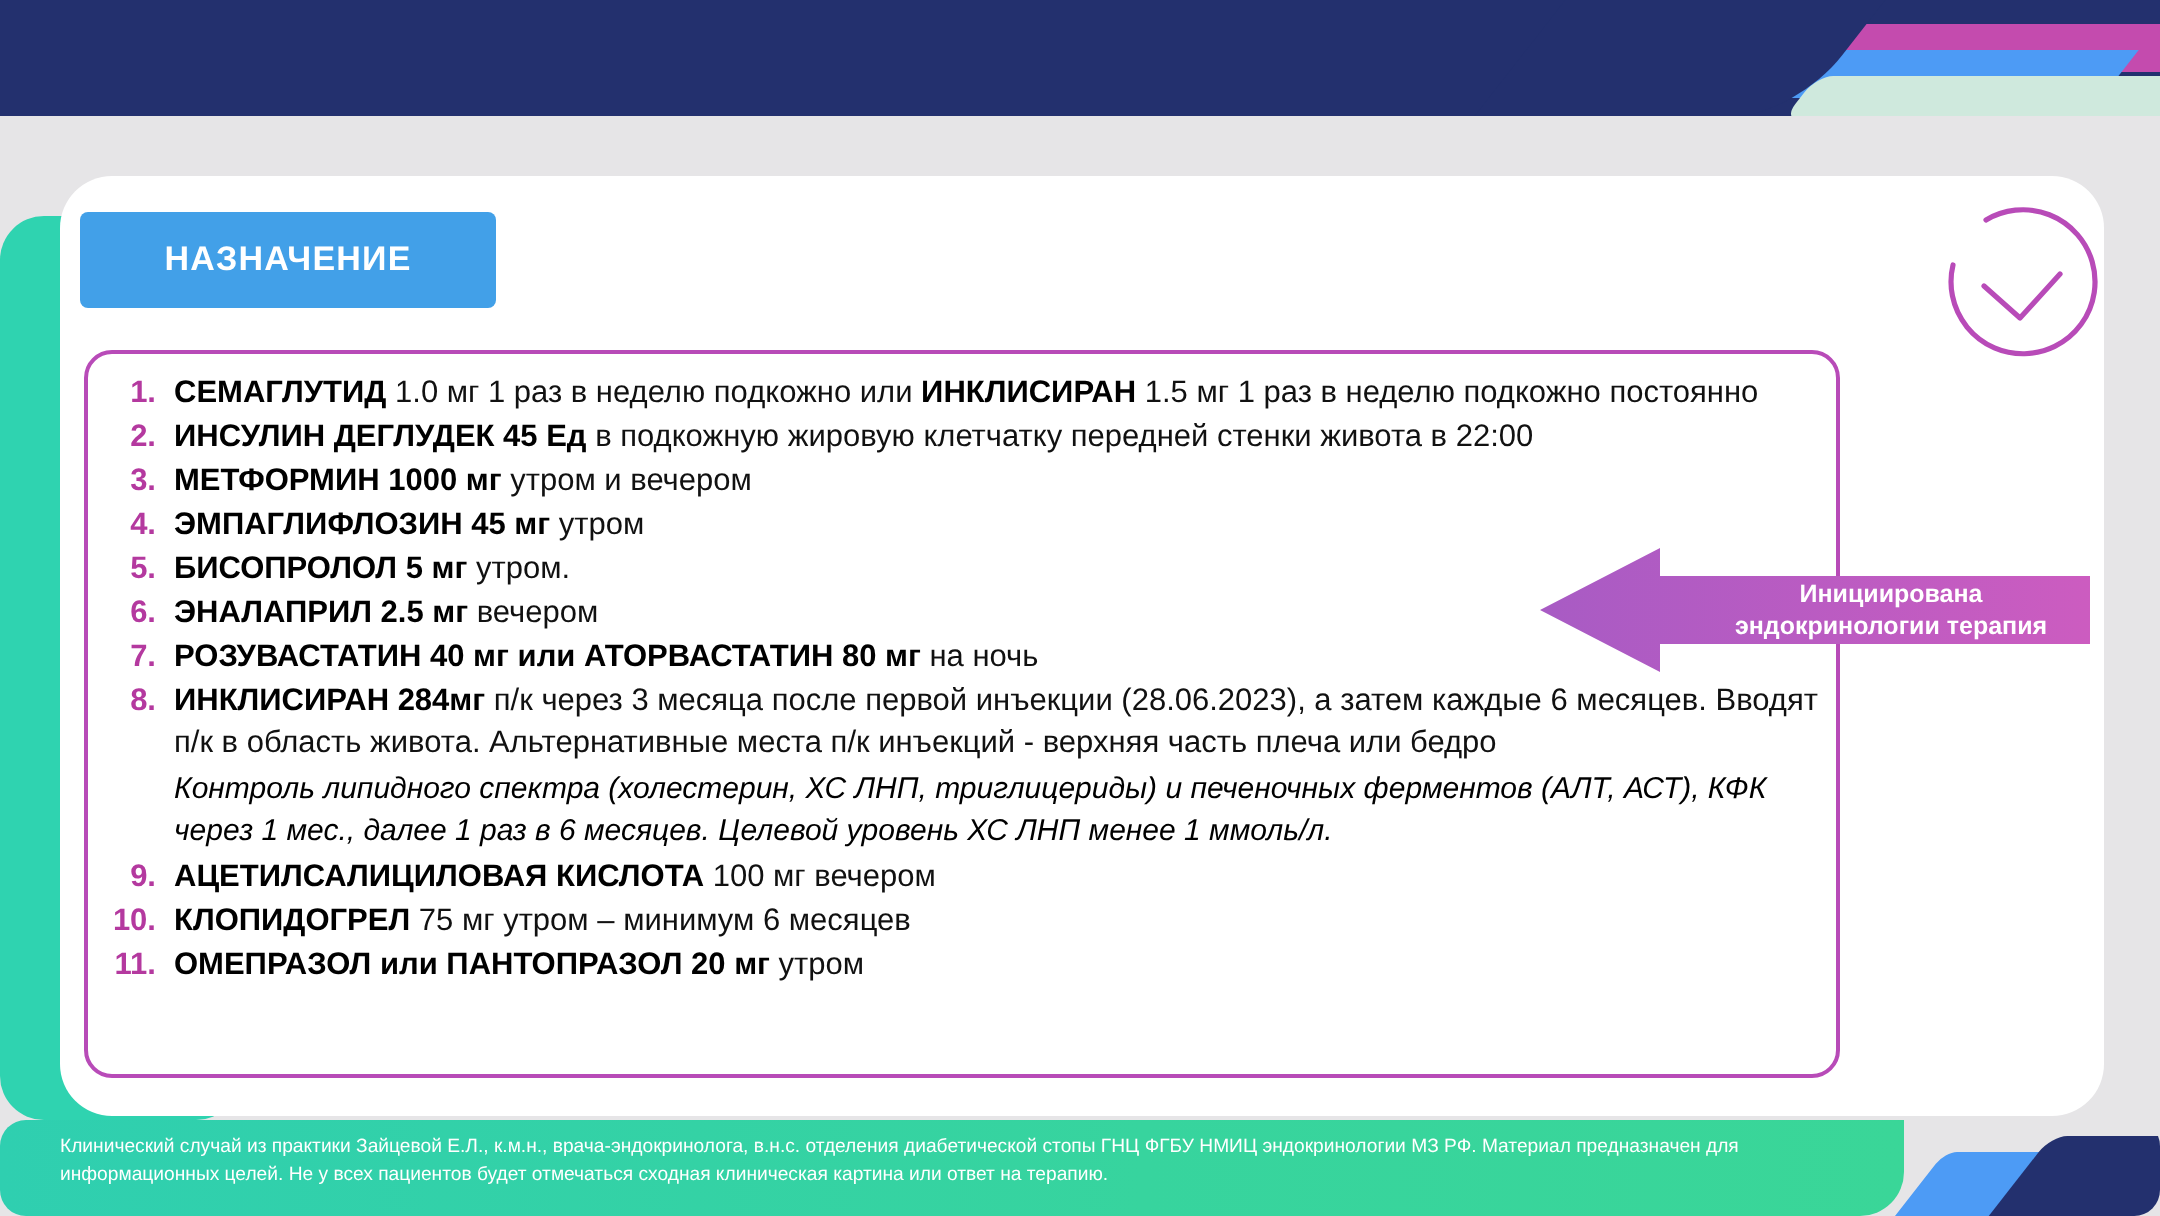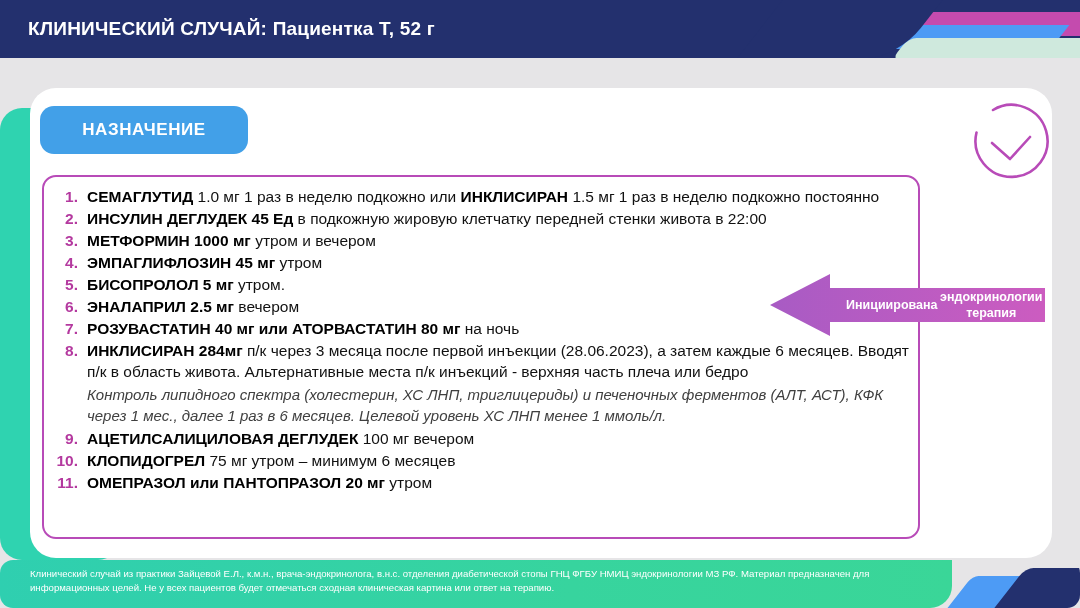--- a/index.html
+++ b/index.html
@@ -54,21 +54,21 @@
   
   .card{
     position:absolute;left:30px;top:88px;width:1022px;height:470px;
     background:#ffffff;border-radius:26px;
   }
 
   
   .badge{
     position:absolute;left:40px;top:106px;
     width:208px;height:48px;
-    background:#42a0e8;border-radius:14px;
+    background:#42a0e8;border-radius:4px;
     display:flex;align-items:center;justify-content:center;
   }
   .badge-text{
     color:#ffffff;font-size:17px;font-weight:bold;letter-spacing:.6px;
   }
 
   
   .check-icon{position:absolute;left:967px;top:101px;width:86px;height:86px;}
 
   
@@ -87,29 +87,29 @@
     margin-bottom:1px;
   }
   .li-num{
     color:#b4399f;font-weight:bold;font-size:15.5px;
     width:34px;min-width:34px;text-align:right;
     padding-right:9px;box-sizing:content-box;
   }
   .li-body{flex:1;}
   .li b{font-weight:bold;color:#000;}
   .note{
-    font-style:italic;font-size:15px;line-height:21px;color:#404040;
+    font-style:italic;font-size:15px;line-height:21px;color:#000000;
     margin:2px 0 2px 43px;width:836px;
   }
 
   
   .arrow-wrap{position:absolute;left:770px;top:274px;width:275px;height:62px;}
   .arrow-text{
     position:absolute;left:76px;top:0;width:199px;height:62px;
-    display:flex;align-items:center;justify-content:center;
+    display:flex;flex-direction:column;align-items:center;justify-content:center;
     color:#ffffff;font-size:12.5px;font-weight:bold;line-height:16px;
     text-align:center;
   }
 
   
   .footer{
     position:absolute;left:0;top:560px;width:1080px;height:48px;
     overflow:hidden;
     border-radius:13px;
   }
@@ -134,21 +134,20 @@
 </head>
 <body>
 
 <div class="slide">
 
   <div class="header">
     <div class="hband hband-magenta"></div>
     <div class="hband hband-blue"></div>
     <div class="hband hband-mint"></div>
     <div class="header-navy-cap"></div>
-    <div class="header-title">КЛИНИЧЕСКИЙ СЛУЧАЙ: Пациентка Т, 52 г</div>
   </div>
 
   <div class="teal-accent"></div>
   <div class="card"></div>
 
   <div class="badge">
     <span class="badge-text">НАЗНАЧЕНИЕ</span>
   </div>
 
   <svg class="check-icon" viewBox="0 0 86 86">
@@ -186,21 +185,21 @@
         <span class="li-num">7.</span>
         <span class="li-body"><b>РОЗУВАСТАТИН 40 мг или АТОРВАСТАТИН 80 мг </b><span>на ночь</span></span>
       </div>
       <div class="li">
         <span class="li-num">8.</span>
         <span class="li-body"><b>ИНКЛИСИРАН 284мг </b><span>п/к через 3 месяца после первой инъекции (28.06.2023), а затем каждые 6 месяцев. Вводят п/к в область живота. Альтернативные места п/к инъекций - верхняя часть плеча или бедро</span></span>
       </div>
       <div class="note">Контроль липидного спектра (холестерин, ХС ЛНП, триглицериды) и печеночных ферментов (АЛТ, АСТ), КФК через 1 мес., далее 1 раз в 6 месяцев. Целевой уровень ХС ЛНП менее 1 ммоль/л.</div>
       <div class="li">
         <span class="li-num">9.</span>
-        <span class="li-body"><b>АЦЕТИЛСАЛИЦИЛОВАЯ ДЕГЛУДЕК </b><span>100 мг вечером</span></span>
+        <span class="li-body"><b>АЦЕТИЛСАЛИЦИЛОВАЯ КИСЛОТА </b><span>100 мг вечером</span></span>
       </div>
       <div class="li">
         <span class="li-num">10.</span>
         <span class="li-body"><b>КЛОПИДОГРЕЛ </b><span>75 мг утром – минимум 6 месяцев</span></span>
       </div>
       <div class="li">
         <span class="li-num">11.</span>
         <span class="li-body"><b>ОМЕПРАЗОЛ или ПАНТОПРАЗОЛ 20 мг </b><span>утром</span></span>
       </div>
     </div>

